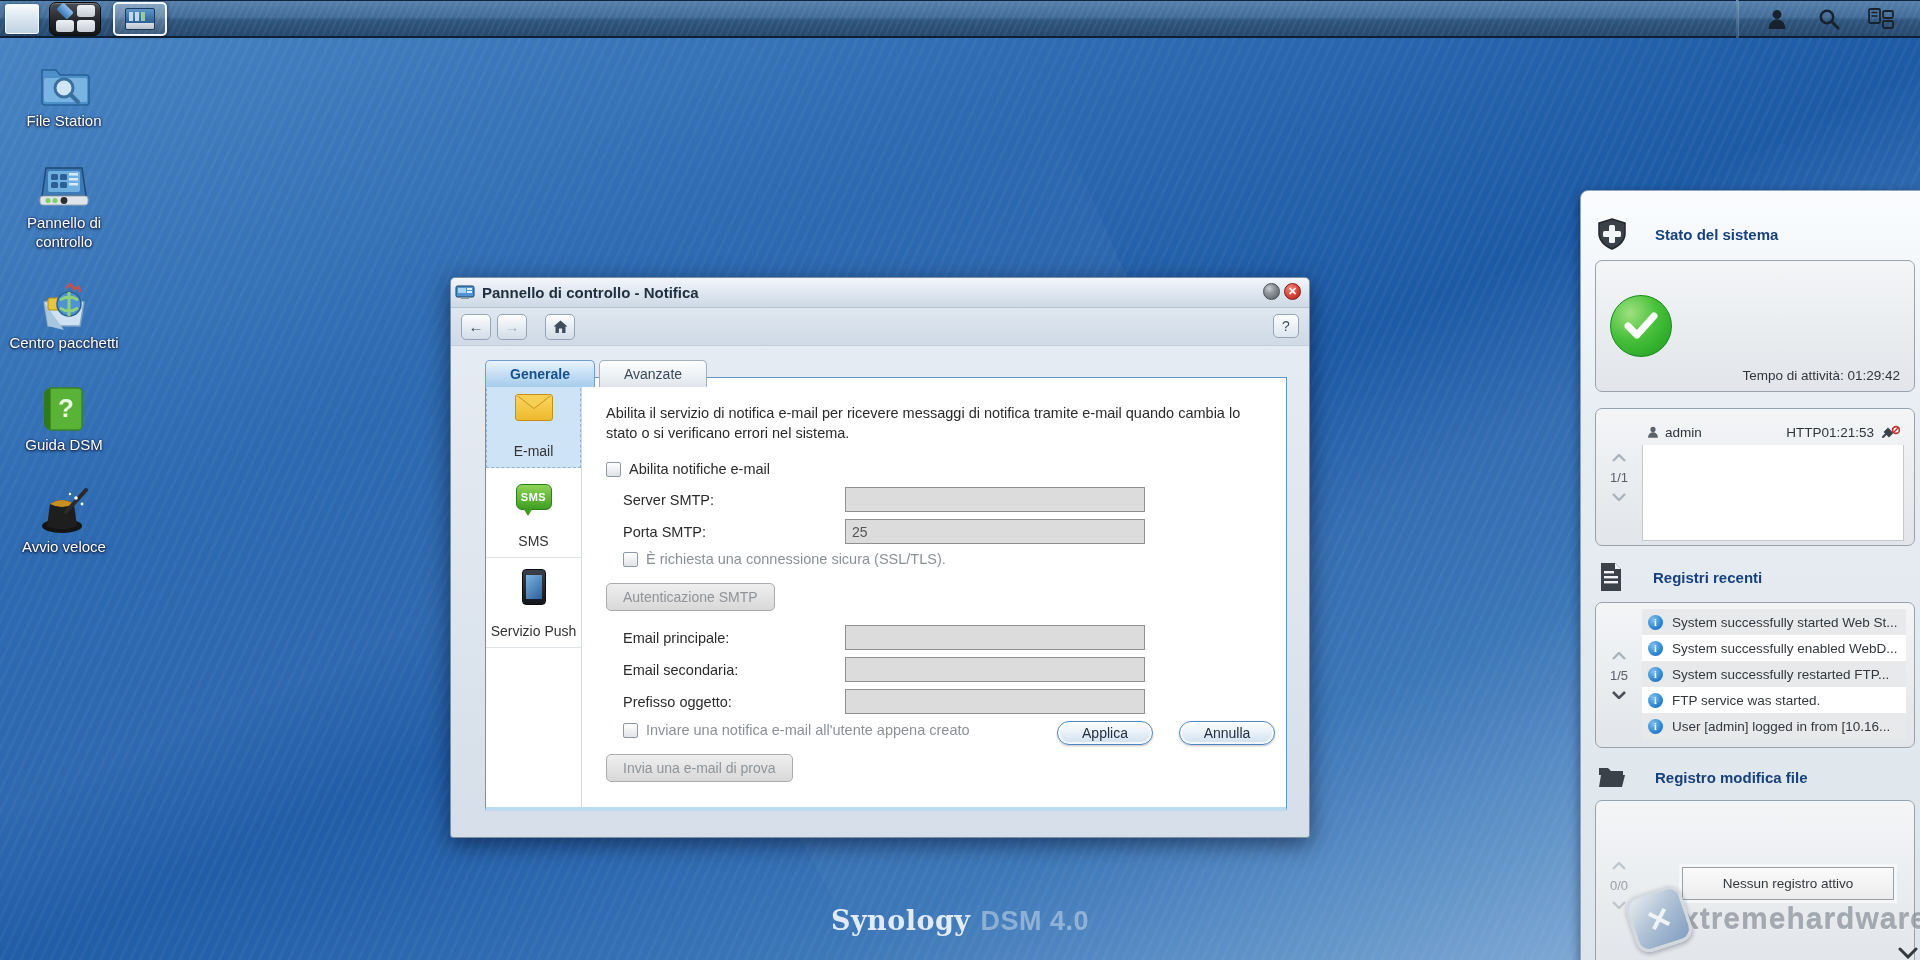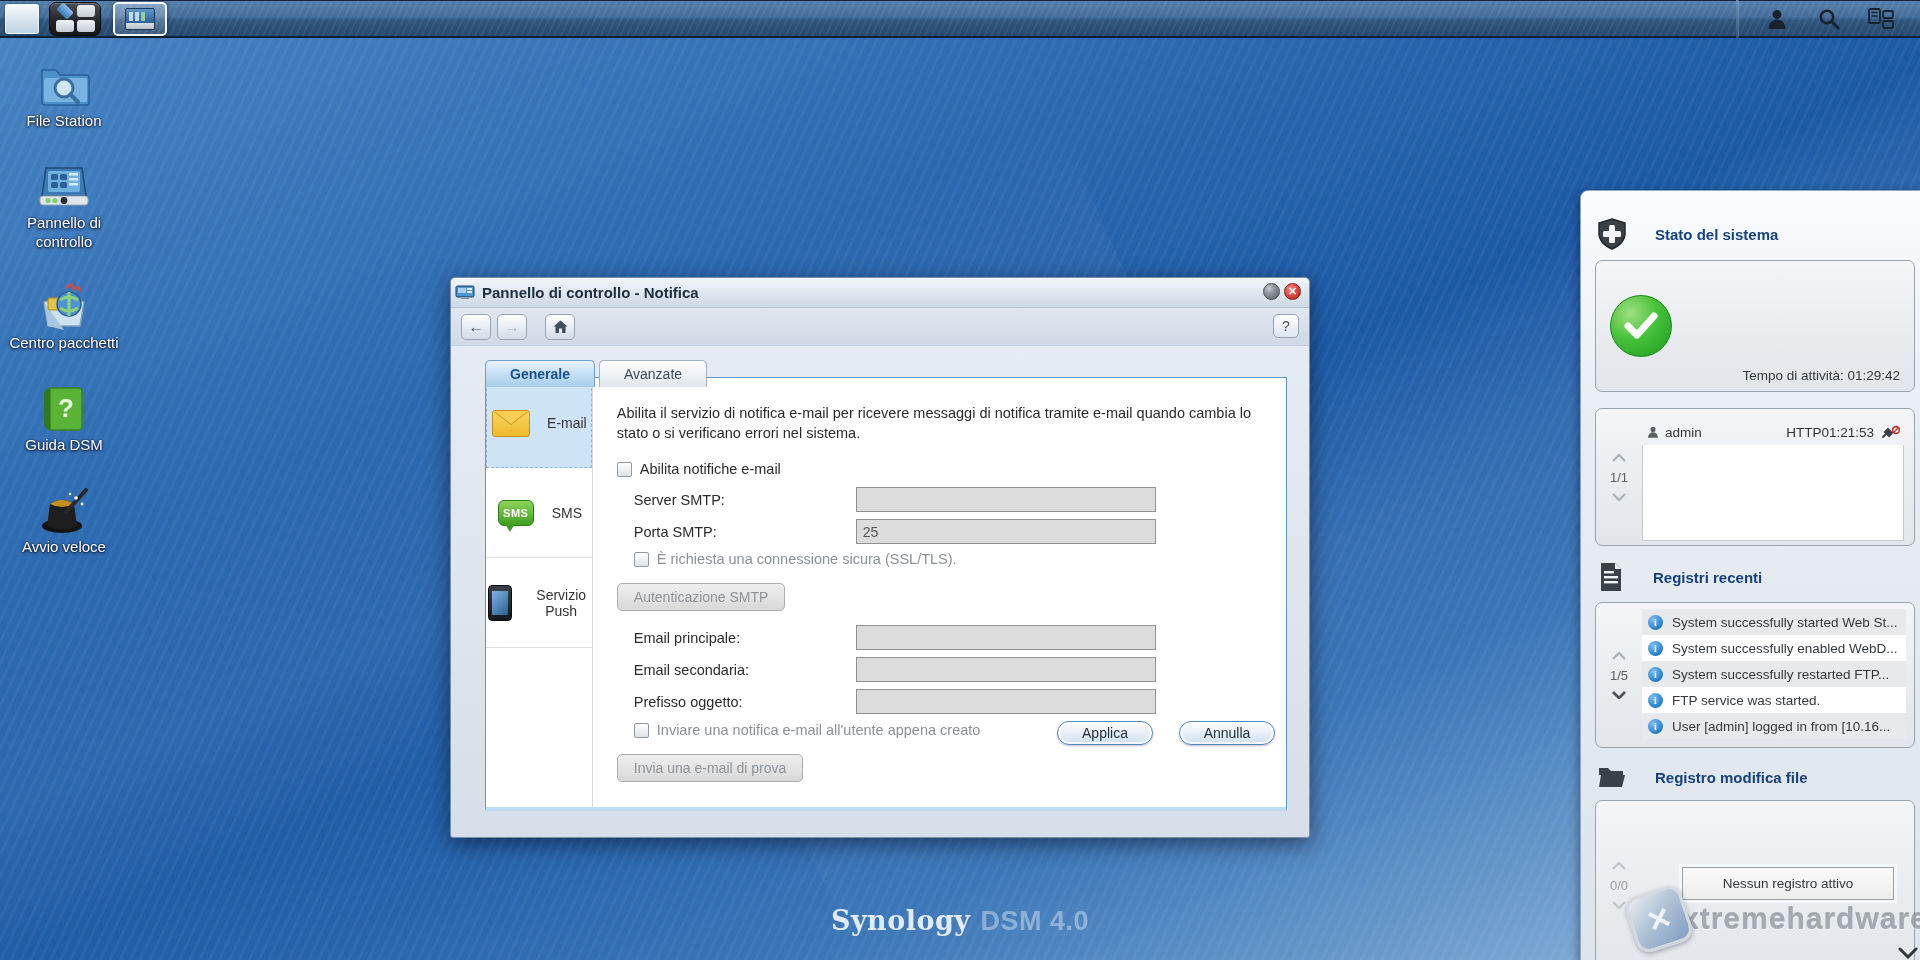--- a/index.html
+++ b/index.html
@@ -90,22 +90,22 @@
     font-size:14px; color:#42505e; display:flex; align-items:center; justify-content:center; }
   .tabrow { display:flex; gap:4px; padding-left:34px; margin-top:14px; position:relative; z-index:2; }
   .tab { height:27px; padding:0 24px; display:flex; align-items:center; justify-content:center;
     border-radius:5px 5px 0 0; font-size:14px; border:1px solid #9fb0c0; border-bottom:none; }
   .tab.active { background:linear-gradient(180deg,#e9f3fc 0%,#c2dcf3 55%,#a6cdec 100%);
     border-color:#6f9ec9; color:#15518f; font-weight:bold; }
   .tab.inactive { background:linear-gradient(180deg,#fdfdfe 0%,#ecf0f4 60%,#dfe5ea 100%); color:#3c4a58; }
   .content-panel { position:absolute; left:34px; top:99px; width:802px; height:434px;
     background:#fff; border:1px solid #5f96c6; border-bottom:4px solid #bcdcf2; display:flex; }
   .dlg-sidebar { width:141px; border-right:1px solid #d4dade; background:#fff; display:flex; flex-direction:column; }
-  .side-item { height:90px; display:flex; flex-direction:row; align-items:center; justify-content:center; gap:16px;
-    border-bottom:1px solid #dde2e6; font-size:14px; color:#333;text-align:center; }
+  .side-item { height:90px; display:flex; flex-direction:column; align-items:center; justify-content:center; gap:16px;
+    border-bottom:1px solid #dde2e6; font-size:14px; color:#333; }
   .side-item.selected { background:#cfe3f7; border:1px dashed #8fb4d8; }
   .side-icon { width:40px; height:40px; display:flex; align-items:center; justify-content:center; }
   
   .ic-envelope { width:38px; height:27px; border-radius:3px; position:relative;
     background:linear-gradient(180deg,#fbd761,#edb92e); border:1px solid #c78f1b; }
   .ic-envelope::before { content:""; position:absolute; left:1px; top:0; border-left:17px solid transparent;
     border-right:17px solid transparent; border-top:13px solid #f7cf55; filter:drop-shadow(0 1px 0 #c78f1b); }
   
   .ic-sms { width:36px; height:26px; border-radius:6px; position:relative;
     background:linear-gradient(180deg,#8ed458,#3f9e22); border:1px solid #2e7d18;

